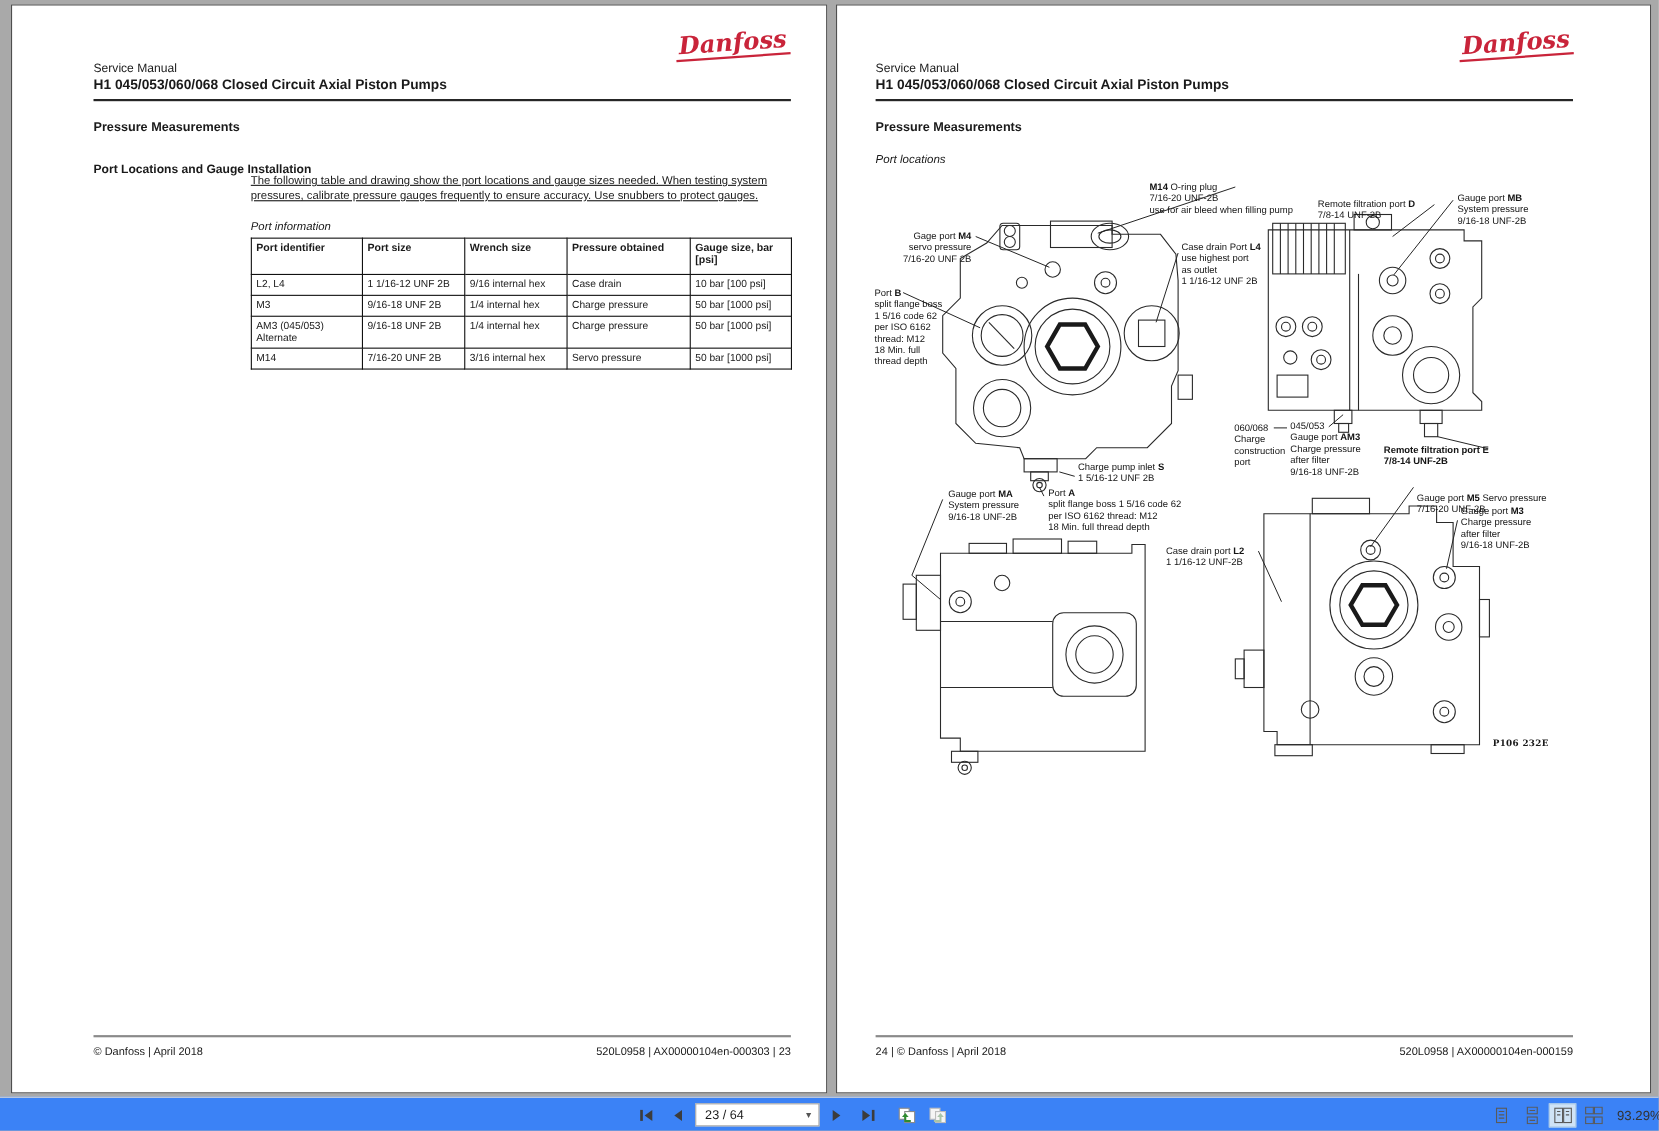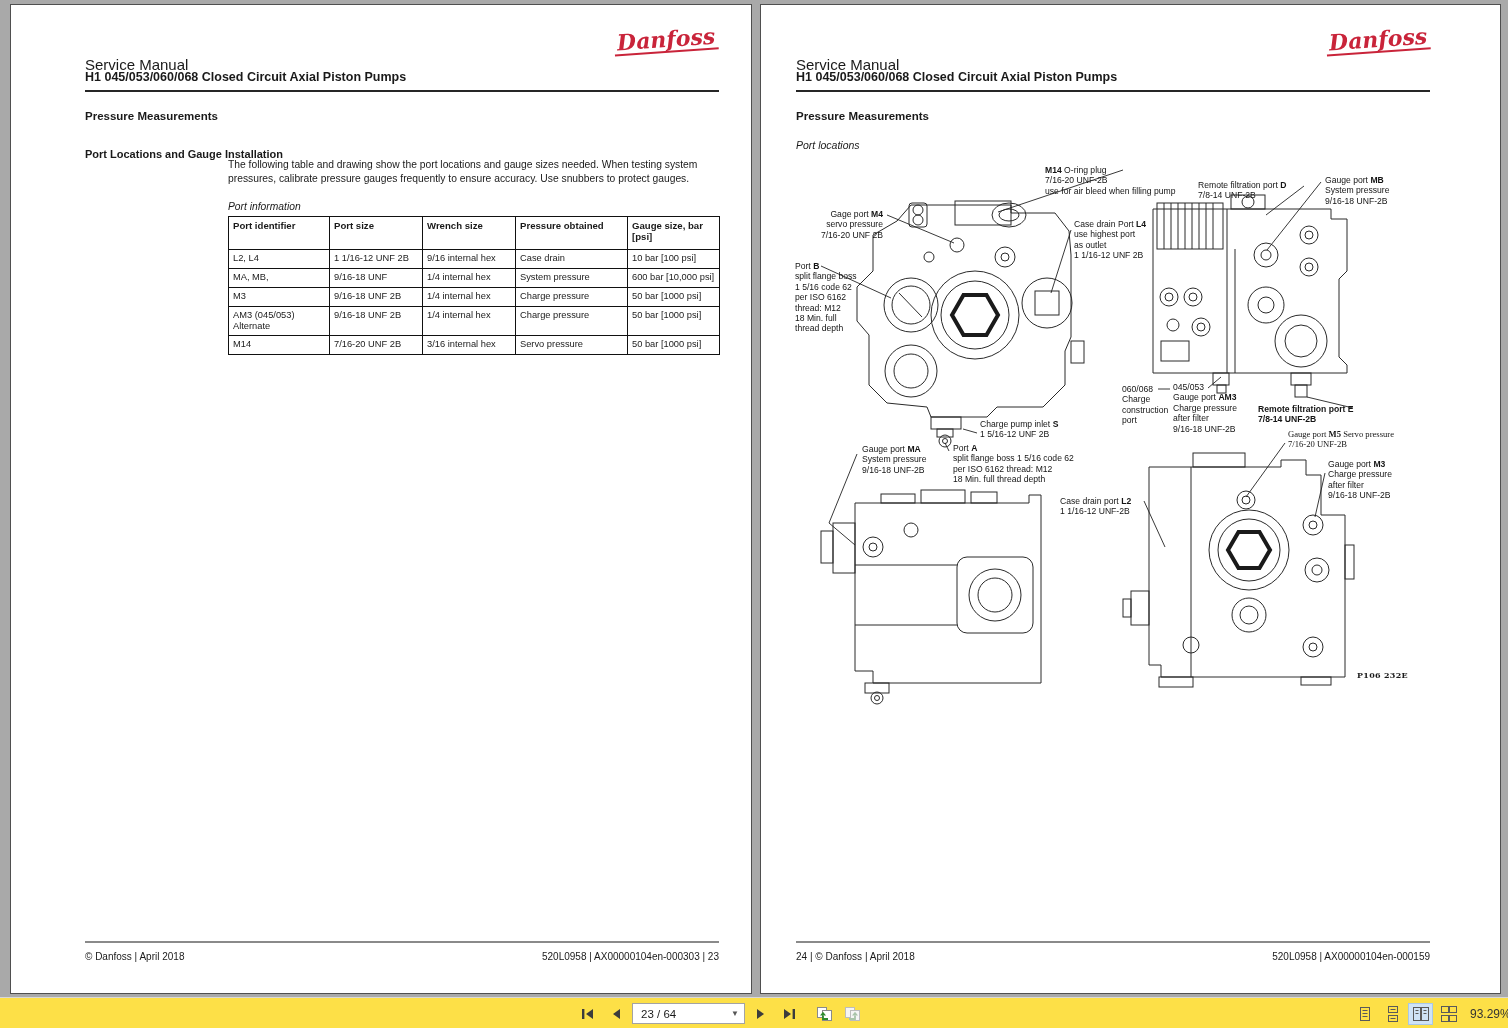--- a/index.html
+++ b/index.html
@@ -3,50 +3,50 @@
 <meta charset="utf-8">
 <style>
   html,body{margin:0;padding:0;}
   .viewport{position:relative;width:1508px;height:1028px;background:#a9a9a9;overflow:hidden;
             font-family:"Liberation Sans",sans-serif;color:#1a1a1a;}
   .page{position:absolute;top:4px;height:990px;background:#ffffff;border:1px solid #4f4f4f;box-sizing:border-box;}
   .page-left{left:10px;width:742px;}
   .page-right{left:760px;width:741px;}
   .abs{position:absolute;}
   
-  .hdr-line1{position:absolute;top:51px;font-size:15px;}
+  .hdr-line1{position:absolute;top:51px;font-size:11px;}
   .hdr-line2{position:absolute;top:65px;font-size:12.5px;font-weight:bold;}
   .hdr-rule{position:absolute;top:85px;width:634px;height:2px;background:#262626;}
   .page-left .lm{left:74px;} .page-right .lm{left:35px;}
   .logo{position:absolute;top:22px;font-family:"DejaVu Serif",serif;font-style:italic;font-weight:bold;
         font-size:22px;color:#c9243a;border-bottom:2px solid #c9243a;transform:rotate(-4deg);line-height:24px;padding:0 3px;}
   .page-left .logo{right:33px;} .page-right .logo{right:70px;}
   .sec-title{position:absolute;top:105px;font-size:11.5px;font-weight:bold;}
   .subsec-title{position:absolute;top:132px;font-size:11px;font-weight:bold;margin-top:11px;}
   .portloc{position:absolute;top:134px;font-size:10.5px;font-style:italic;}
-  .para{position:absolute;left:217px;top:153px;width:492px;font-size:10.3px;line-height:14px;}
+  .para{position:absolute;left:217px;top:153px;width:492px;font-size:10.3px;line-height:14px;text-decoration:underline;}
   .tcap{position:absolute;left:217px;top:196px;font-size:10.3px;font-style:italic;}
   
   table.port{position:absolute;left:217px;top:211px;border-collapse:collapse;table-layout:fixed;width:491px;}
   table.port th,table.port td{border:1px solid #111;text-align:left;vertical-align:top;
         padding:3px 4px;line-height:11px;overflow:hidden;}
   table.port th{font-size:9.6px;font-weight:bold;height:26px;}
   table.port td{font-size:9.3px;height:12px;}
   
   .pfooter-rule{position:absolute;top:936px;width:634px;height:2px;background:#8a8a8a;}
   .pfooter-left{position:absolute;top:946px;font-size:10px;}
   .pfooter-right{position:absolute;top:946px;font-size:10px;width:634px;text-align:right;}
   
   .fig-svg{position:absolute;left:0;top:0;}
   .callout{position:absolute;font-size:8.6px;line-height:10.4px;white-space:nowrap;color:#141414;z-index:2;}
   .callout .b{font-weight:bold;}
   .figcode{position:absolute;left:596px;top:665px;font-family:"DejaVu Serif",serif;
            font-size:8px;font-weight:bold;letter-spacing:0.3px;}
   
-  .statusbar{position:absolute;left:0;top:997px;width:1508px;height:31px;background:#fde047;border-top:1px solid #d8d8d8;box-sizing:border-box;}
+  .statusbar{position:absolute;left:0;top:997px;width:1508px;height:31px;background:#3b82f6;border-top:1px solid #d8d8d8;box-sizing:border-box;}
   .nav-group{position:absolute;left:576px;top:0;height:31px;display:flex;align-items:center;gap:4px;}
   .view-group{position:absolute;left:1352px;top:0;height:31px;display:flex;align-items:center;gap:3px;}
   .sb-btn{width:24px;height:22px;border:none;background:transparent;display:flex;align-items:center;justify-content:center;padding:0;cursor:pointer;}
   .page-combo{width:113px;height:21px;background:#fff;border:1px solid #a3a3a3;display:flex;align-items:center;
               justify-content:space-between;font-size:11.5px;padding:0 5px 0 8px;box-sizing:border-box;cursor:pointer;}
   .combo-arrow{font-size:8px;color:#555;}
   .vm-btn{width:25px;height:22px;border:1px solid transparent;background:transparent;display:flex;align-items:center;justify-content:center;padding:0;cursor:pointer;box-sizing:border-box;}
   .vm-btn.selected{background:#cfe3f6;border-color:#a8c8e8;}
   .zoom-label{font-size:12px;color:#333;margin-left:6px;white-space:nowrap;}
   svg .ln{stroke:#2a2a2a;stroke-width:1;fill:none;}
@@ -84,27 +84,20 @@
             <th>Gauge size, bar [psi]</th>
           </tr>
         </thead>
       <tbody id="port-table-body">
           <tr>
             <td>L2, L4</td>
             <td>1 1/16-12 UNF 2B</td>
             <td>9/16 internal hex</td>
             <td>Case drain</td>
             <td>10 bar [100 psi]</td>
-          </tr>
-          <tr>
-            <td>MA, MB,</td>
-            <td>9/16-18 UNF</td>
-            <td>1/4 internal hex</td>
-            <td>System pressure</td>
-            <td>600 bar [10,000 psi]</td>
           </tr>
           <tr>
             <td>M3</td>
             <td>9/16-18 UNF 2B</td>
             <td>1/4 internal hex</td>
             <td>Charge pressure</td>
             <td>50 bar [1000 psi]</td>
           </tr>
           <tr>
             <td>AM3 (045/053) Alternate</td>
@@ -333,21 +326,21 @@
         <div class="callout" style="left: 192px; top: 438px;">
           <div><span>Port </span><span class="b">A</span></div>
           <div><span>split flange boss 1 5/16 code 62</span></div>
           <div><span>per ISO 6162 thread: M12</span></div>
           <div><span>18 Min. full thread depth</span></div>
         </div>
         <div class="callout" style="left: 299px; top: 491px;">
           <div><span>Case drain port </span><span class="b">L2</span></div>
           <div><span>1 1/16-12 UNF-2B</span></div>
         </div>
-        <div class="callout" style="left: 527px; top: 424px; font-family: Liberation Serif, serif;">
+        <div class="callout" style="left: 527px; top: 442px;">
           <div><span>Gauge port </span><span class="b">M5</span><span> Servo pressure</span></div>
           <div><span>7/16-20 UNF-2B</span></div>
         </div>
         <div class="callout" style="left: 567px; top: 454px;">
           <div><span>Gauge port </span><span class="b">M3</span></div>
           <div><span>Charge pressure</span></div>
           <div><span>after filter</span></div>
           <div><span>9/16-18 UNF-2B</span></div>
         </div>
       </div>

